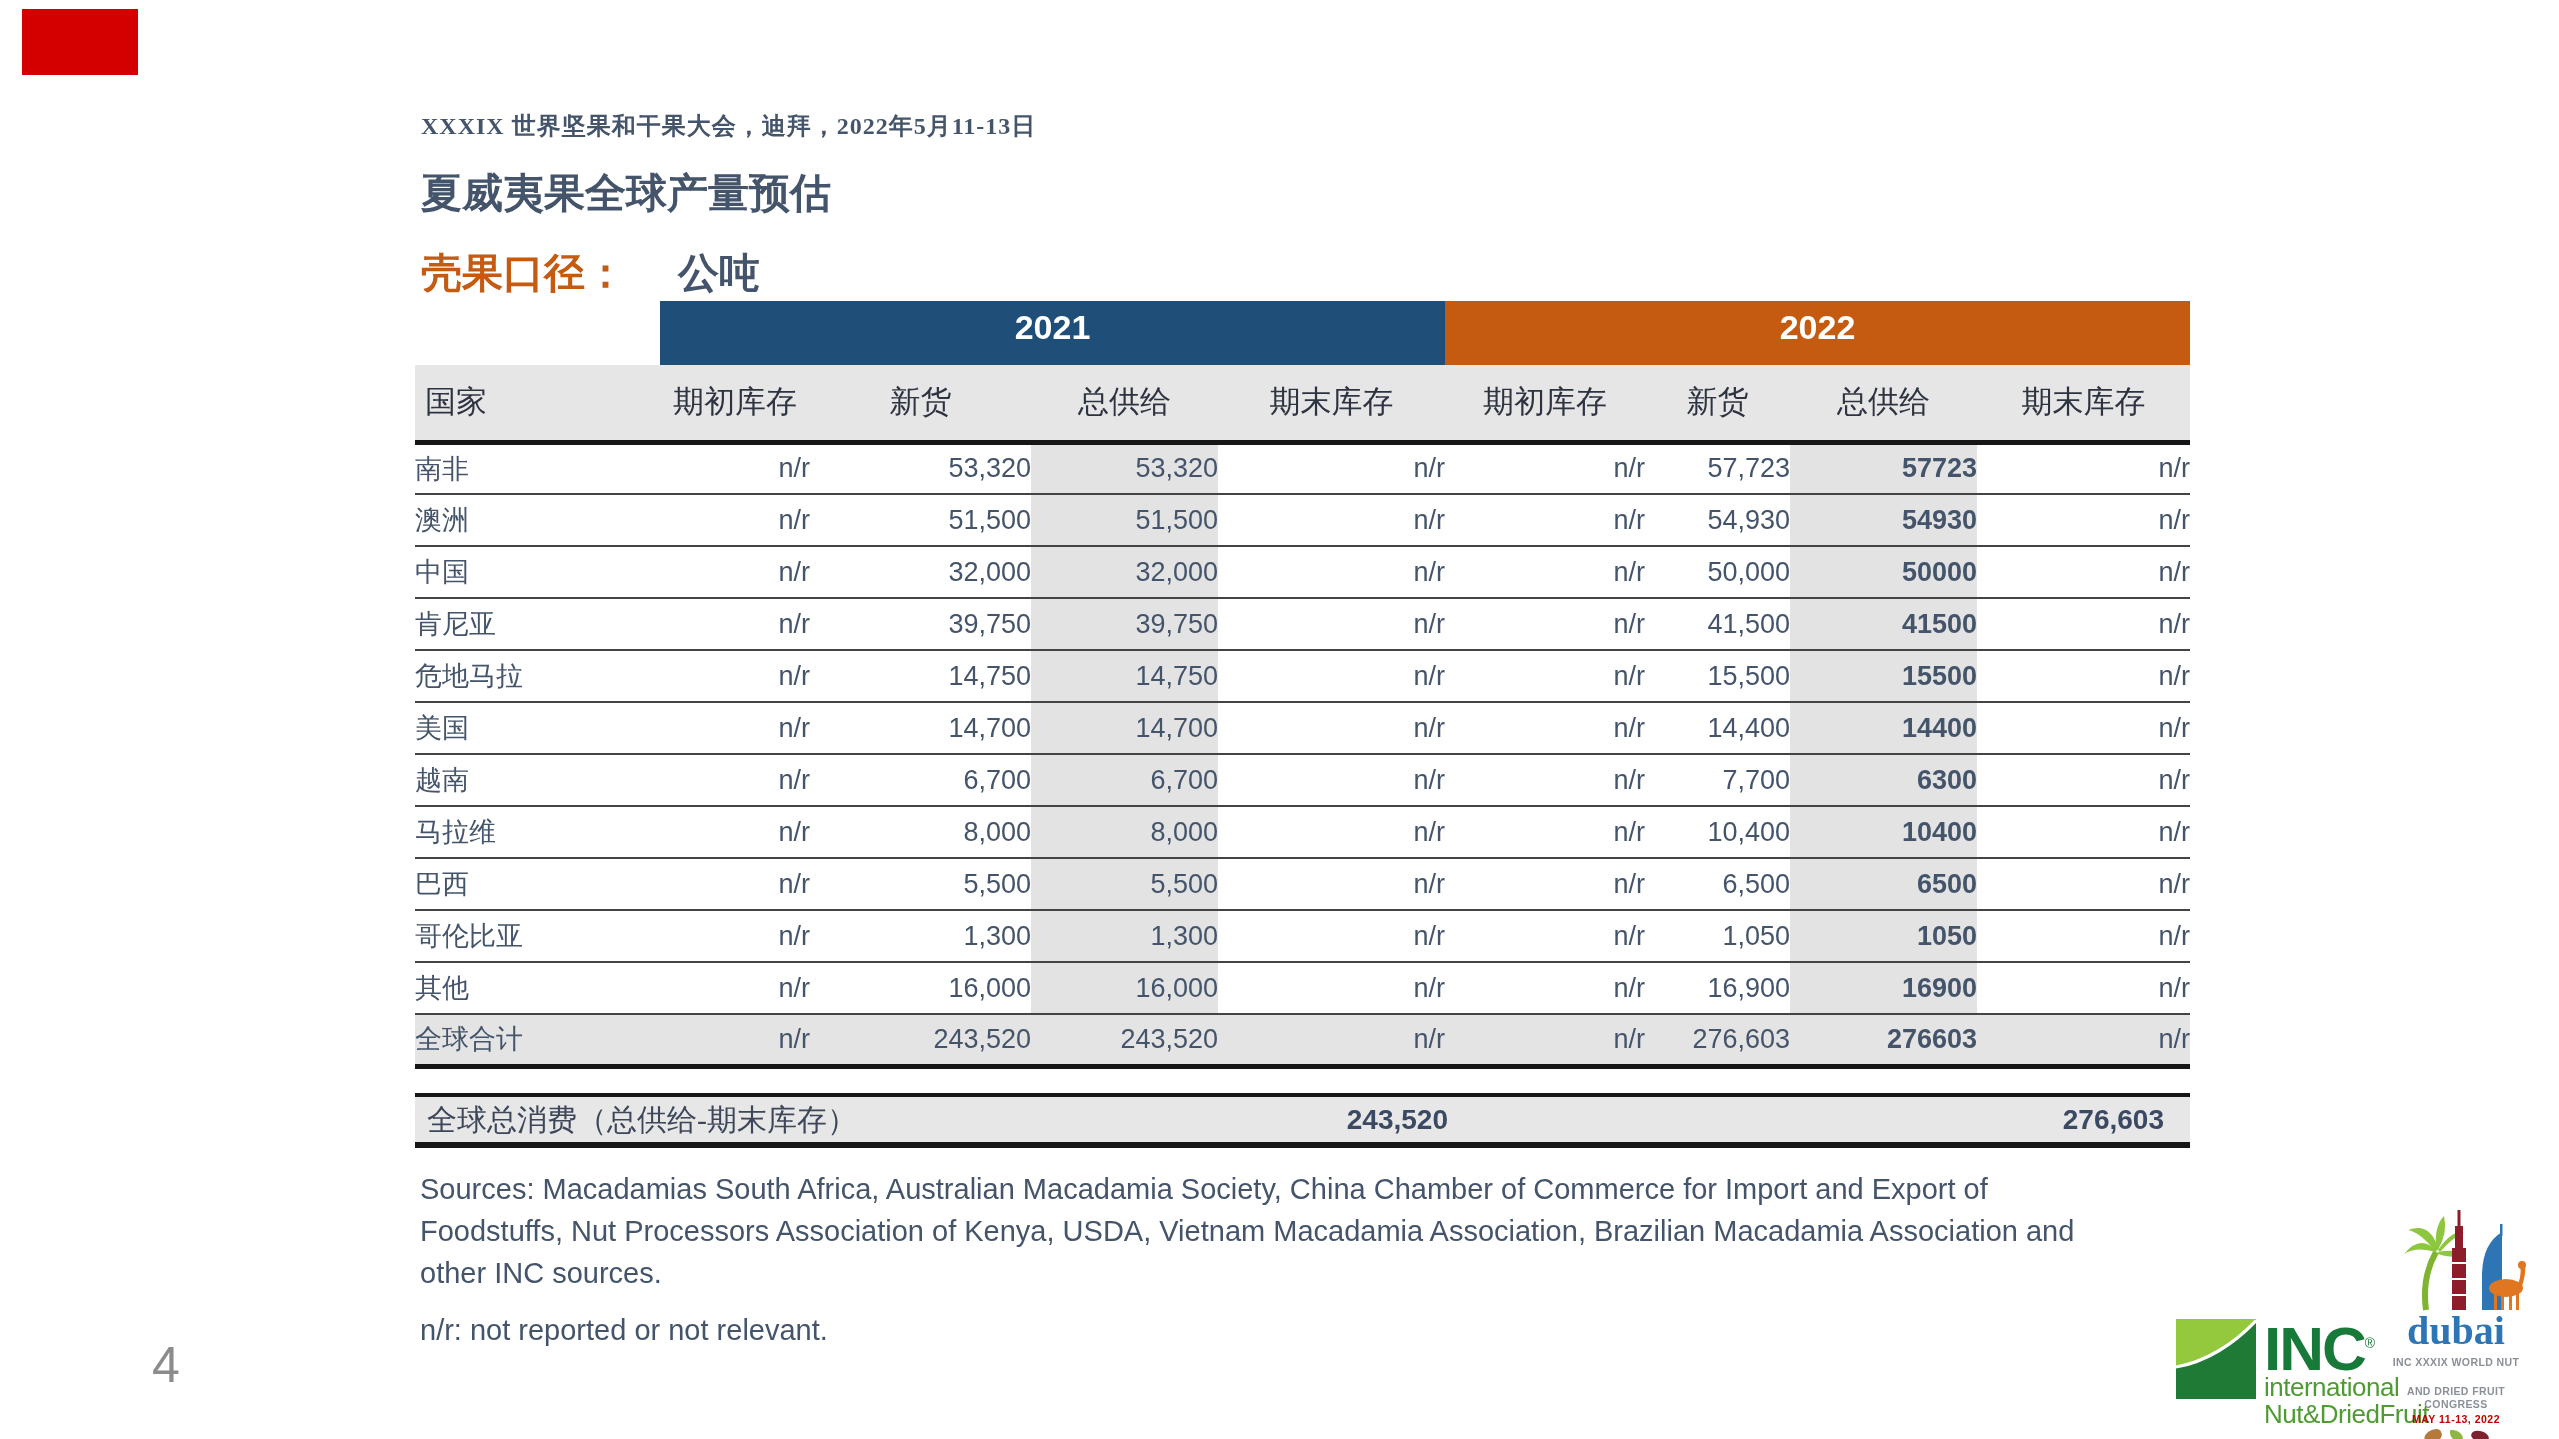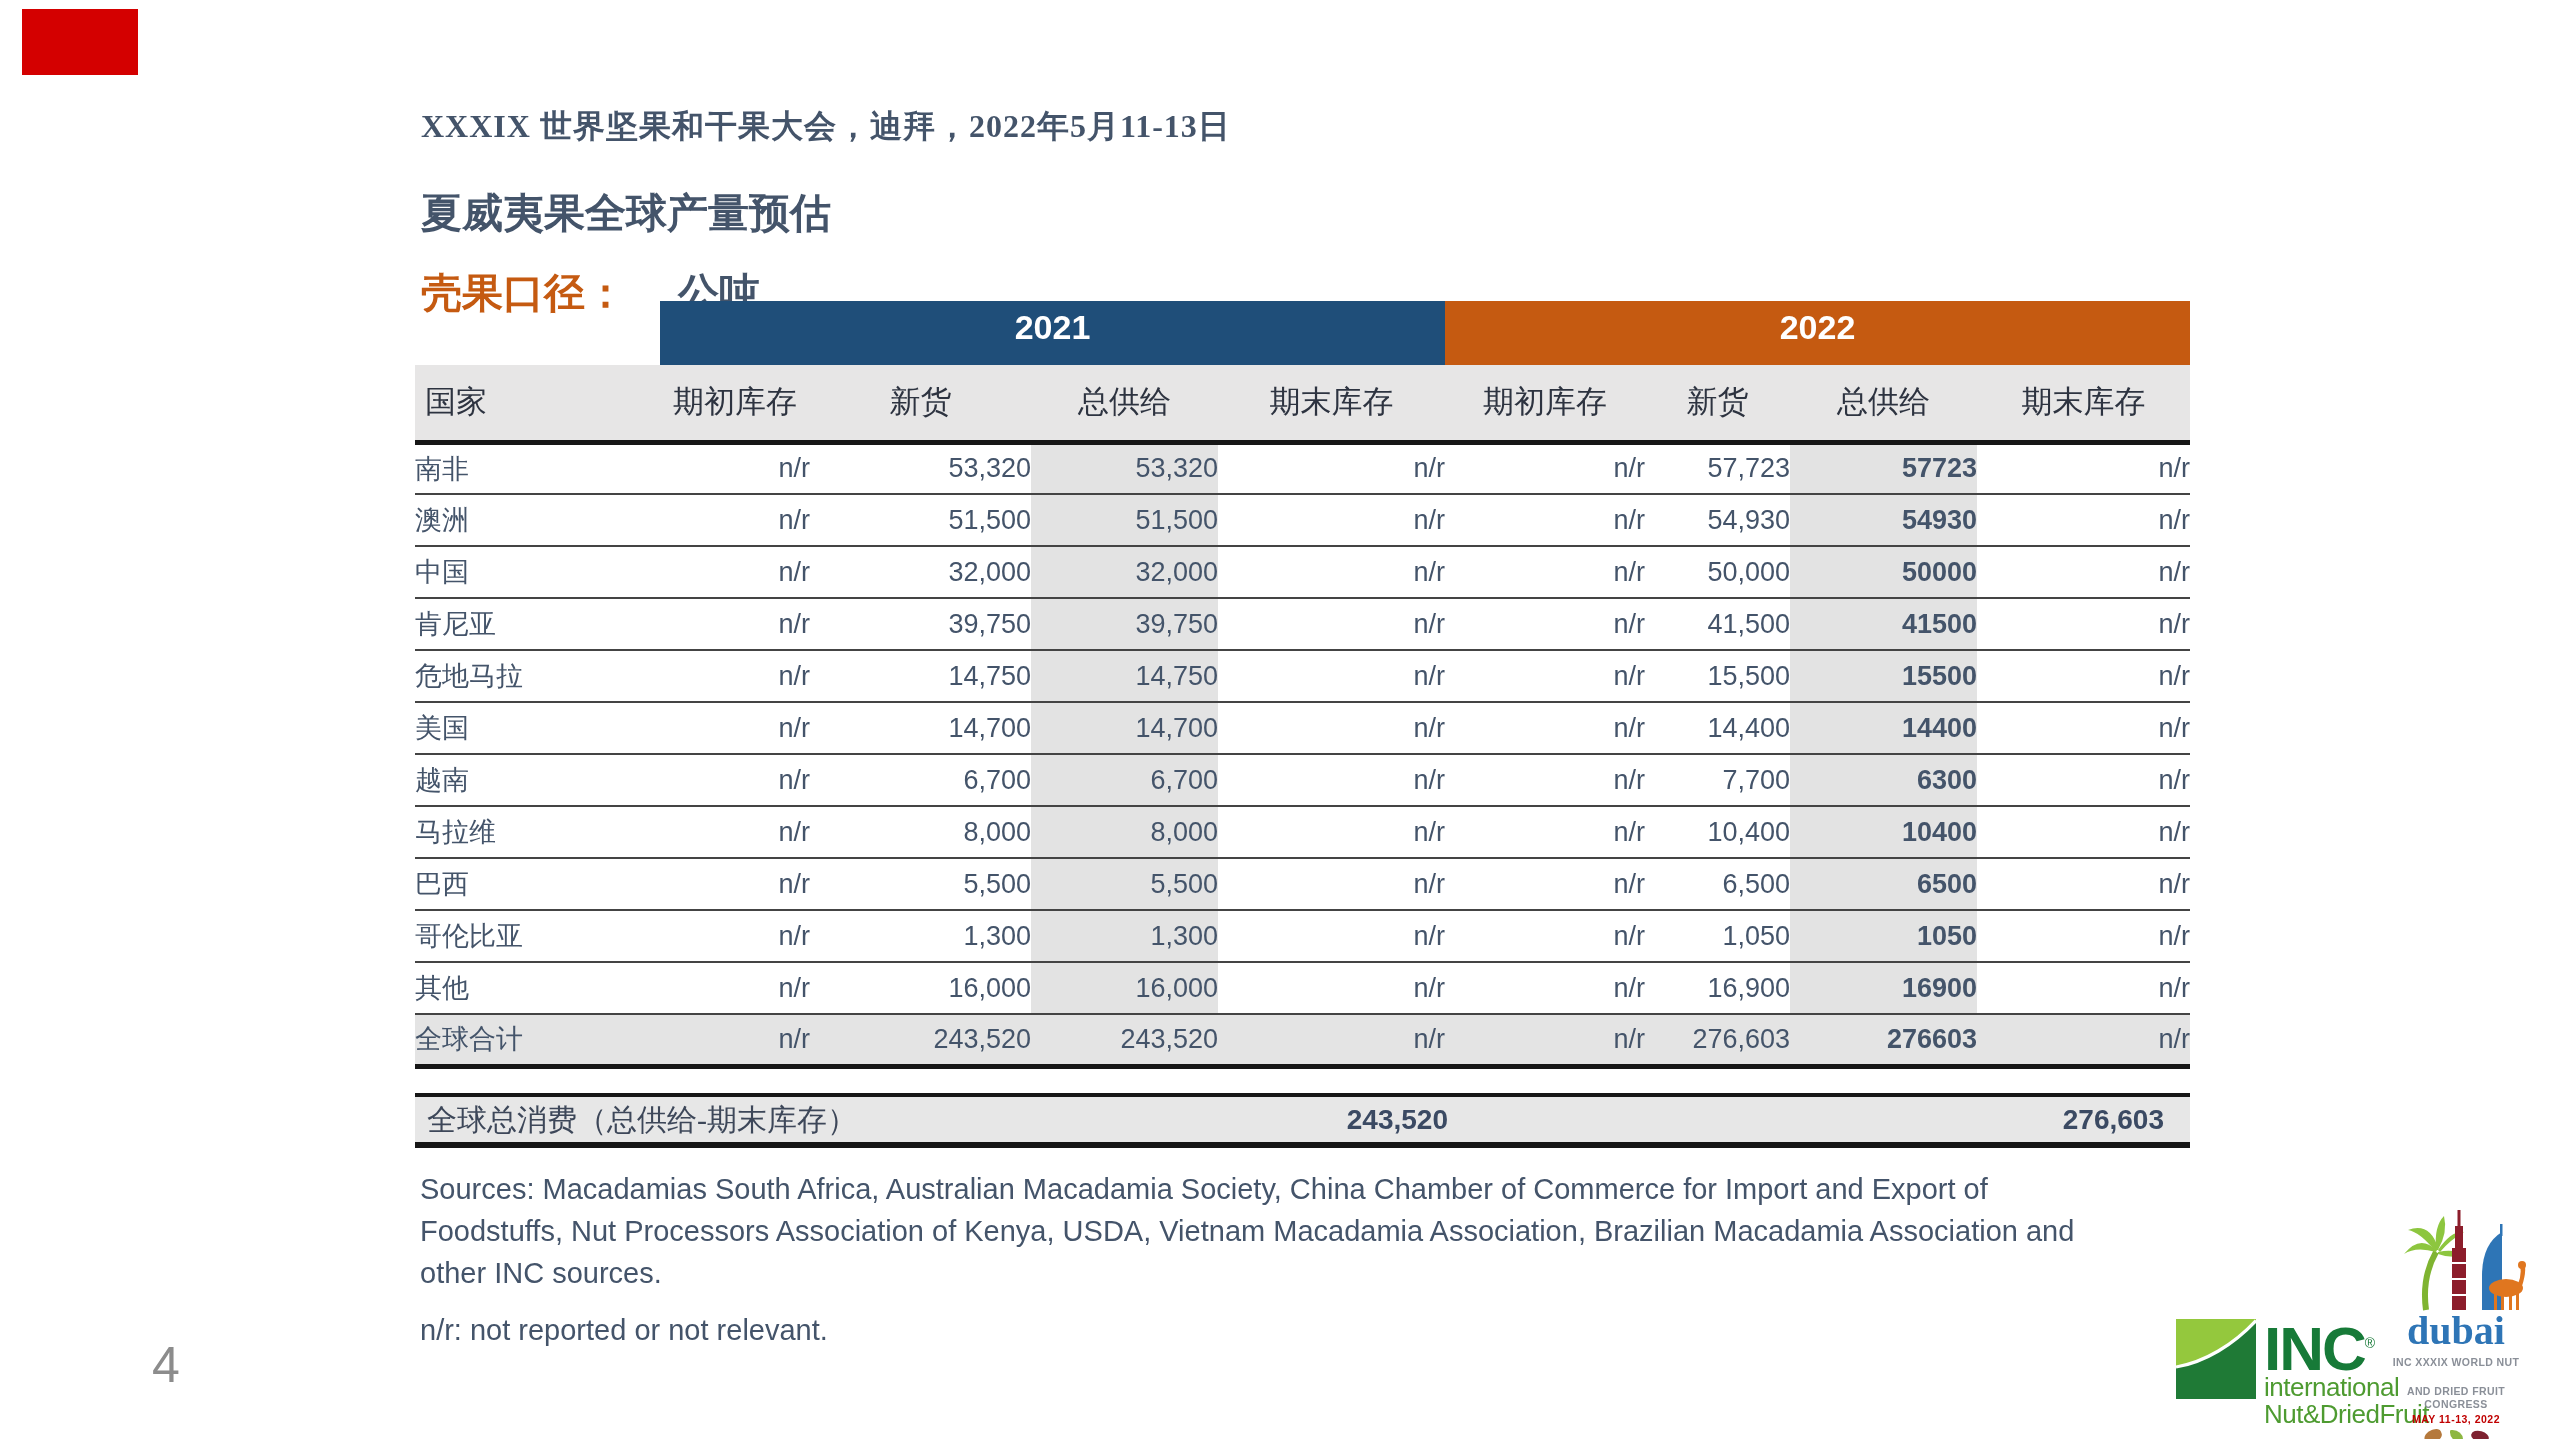--- a/index.html
+++ b/index.html
@@ -4,22 +4,22 @@
 <style>
   html,body{margin:0;padding:0;background:#ffffff;}
   body{font-family:"Liberation Sans", sans-serif;}
   .slide{position:relative;width:2559px;height:1439px;background:#ffffff;overflow:hidden;}
 
   
   .red-marker{position:absolute;left:22px;top:9px;width:116px;height:66px;background:#d40000;}
 
   
   .titles{position:absolute;left:421px;top:104px;}
-  .t1{font-family:"Liberation Serif", serif;font-size:32px;line-height:44px;font-weight:600;
-      color:#44546A;letter-spacing:1px;margin-bottom:40px;}
+  .t1{font-family:"Liberation Serif", serif;font-size:24px;line-height:44px;font-weight:600;
+      color:#44546A;letter-spacing:1px;margin-bottom:20px;}
   .t2{font-family:"Liberation Serif", serif;font-size:41px;line-height:50px;font-weight:700;
       color:#44546A;margin-bottom:30px;}
   .t3{font-family:"Liberation Serif", serif;font-size:41px;line-height:50px;font-weight:700;}
   .t3a{color:#C55A11;}
   .t3b{color:#44546A;margin-left:52px;}
 
   
   .tablewrap{position:absolute;left:415px;top:301px;width:1775px;}
   .yearband{display:flex;height:64px;}
   .yearband .spacer{width:245px;}

